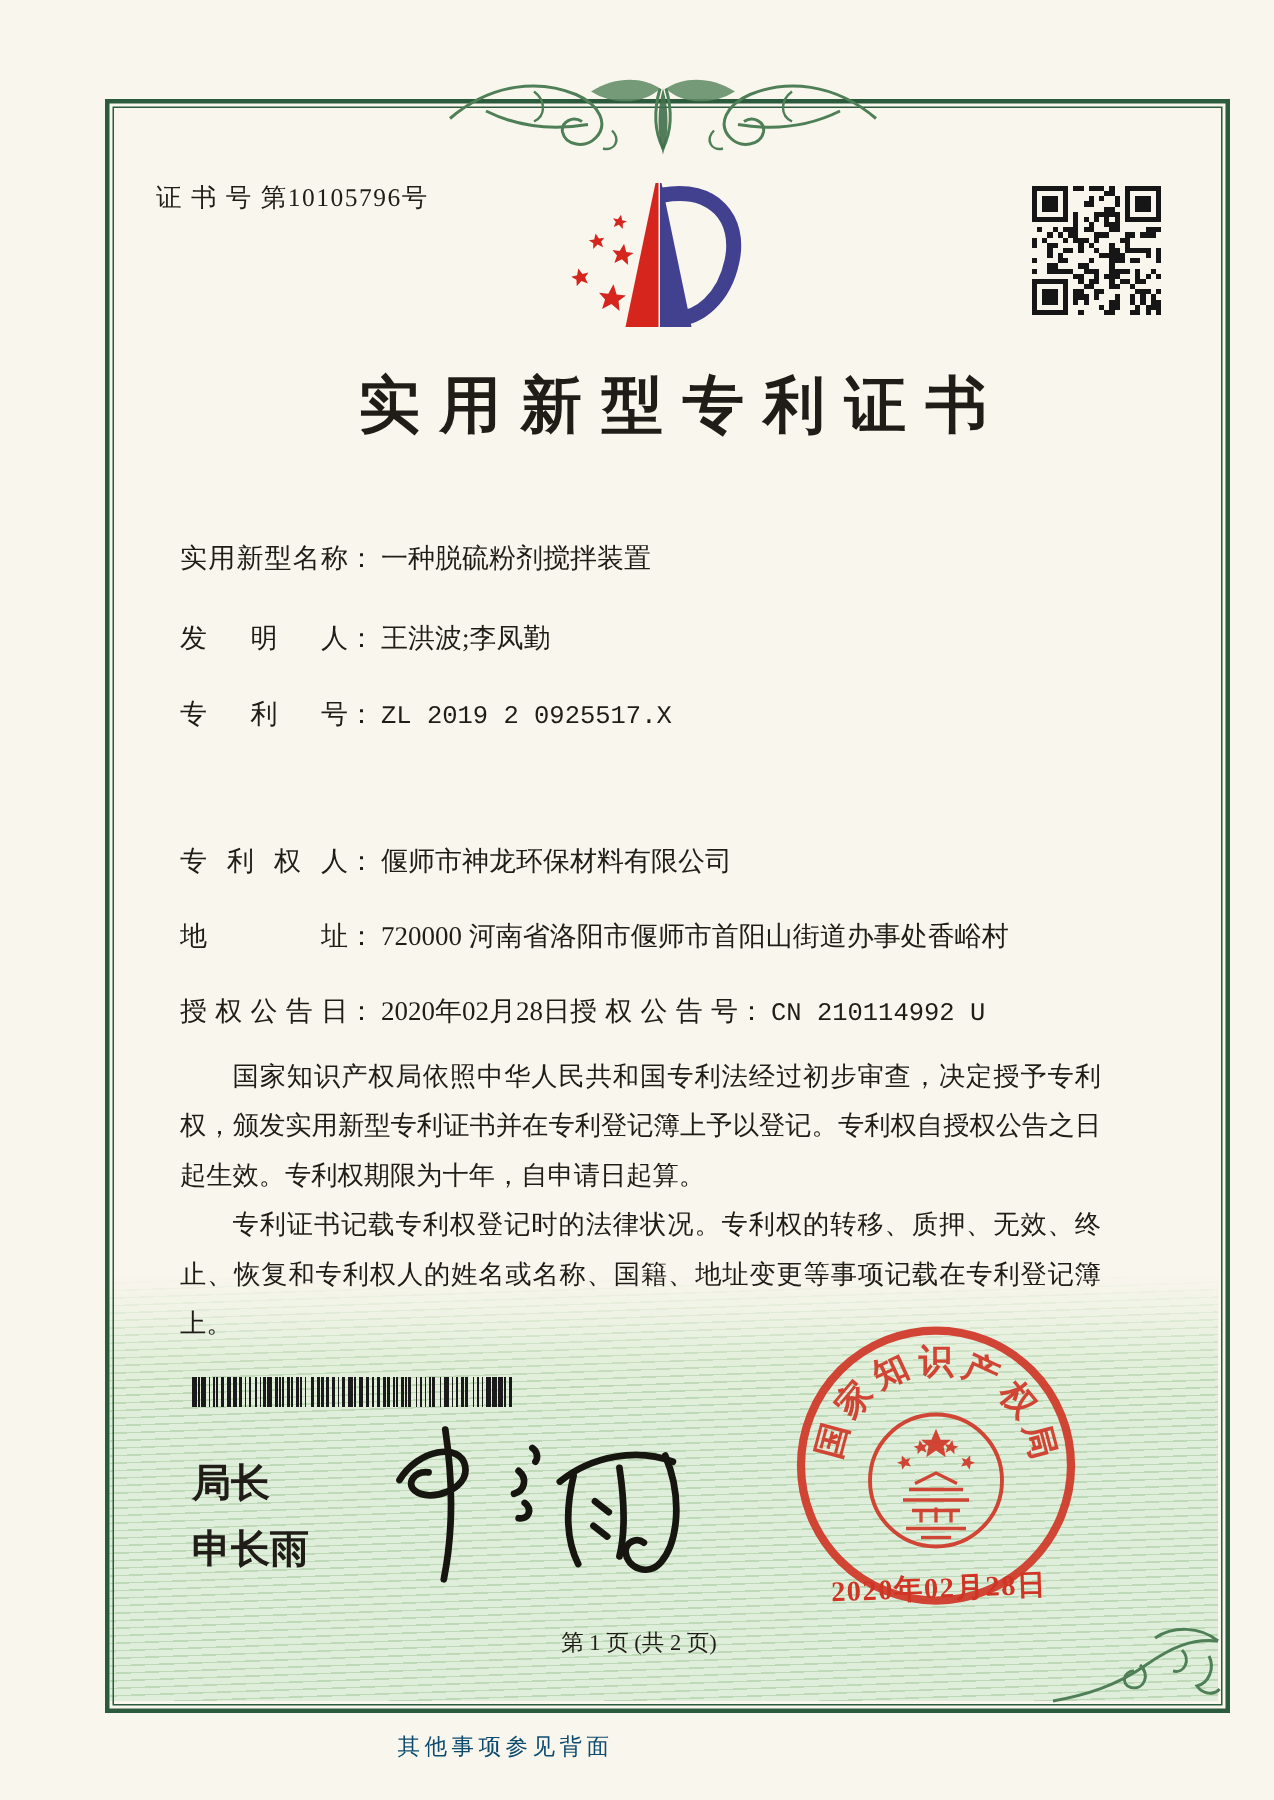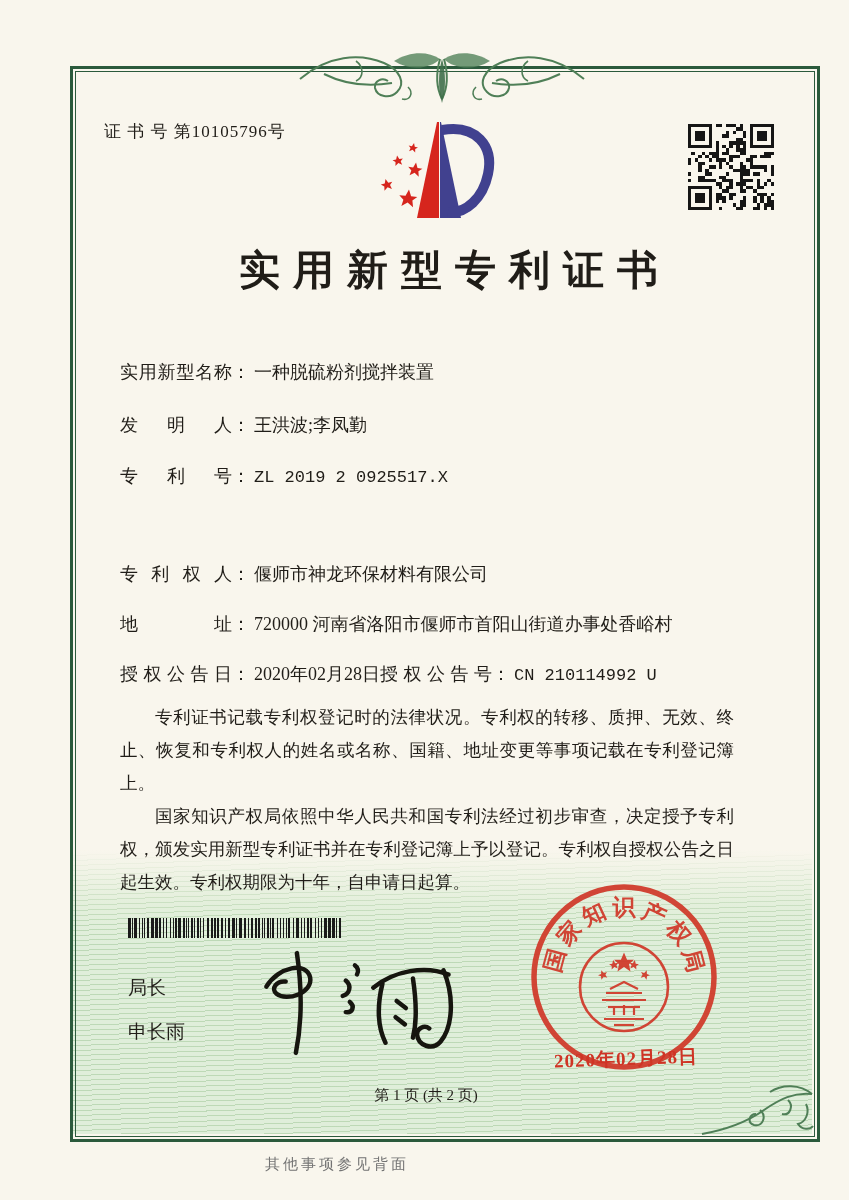--- a/index.html
+++ b/index.html
@@ -25,31 +25,31 @@
   .field-row{position:absolute;left:120px;white-space:nowrap;font-size:18px;z-index:3;}
   .field-label{display:inline-block;width:112px;text-align:justify;text-align-last:justify;}
   .field-colon{display:inline-block;margin-right:4px;}
   .mono{font-family:"Liberation Mono","DejaVu Sans Mono",monospace;font-size:17px;}
   .grant-gap{}
 
   .body-text{position:absolute;left:120px;top:701px;width:614px;z-index:3;
              font-size:17.5px;line-height:33px;text-align:justify;}
   .body-text p{margin:0;text-indent:2em;}
 
-  .officer{position:absolute;left:128px;top:966px;z-index:3;font-size:19px;line-height:44px;
-           font-family:"Liberation Sans","DejaVu Sans",sans-serif;}
+  .officer{position:absolute;left:128px;top:966px;z-index:3;font-size:26px;line-height:44px;
+           font-family:"Liberation Sans","DejaVu Sans",sans-serif;font-weight:bold;}
 
   .sig{position:absolute;left:252px;top:948px;width:214px;height:112px;z-index:4;}
   .seal{position:absolute;left:524px;top:877px;width:200px;height:200px;z-index:4;}
   .seal-date{position:absolute;left:534px;top:1046px;width:184px;text-align:center;z-index:4;
              color:#cf3425;font-size:19px;font-weight:bold;letter-spacing:1px;transform:rotate(-2deg);}
 
   .page-no{position:absolute;left:56px;top:1086px;width:740px;text-align:center;z-index:3;font-size:15px;}
   .back-note{position:absolute;left:0;top:1155px;width:674px;text-align:center;z-index:3;
-             font-size:15px;letter-spacing:3px;color:#737373;}
+             font-size:15px;letter-spacing:3px;color:#0c4a6e;}
 
   .logo{position:absolute;left:375px;top:116px;width:127px;height:112px;z-index:3;}
   .qr{position:absolute;left:688px;top:124px;width:86px;height:86px;z-index:3;}
   .barcode{position:absolute;left:128px;top:918px;width:216px;height:20px;z-index:3;}
 
   .orn-top{position:absolute;left:298px;top:43px;width:288px;height:66px;z-index:3;}
   .orn-br{position:absolute;left:700px;top:1082px;width:114px;height:58px;z-index:3;}
 </style>
 </head>
 <body>
@@ -311,22 +311,22 @@
     <span class="field-label">专利权人</span><span class="field-colon">：</span><span>偃师市神龙环保材料有限公司</span>
   </div>
   <div class="field-row" style="top:612px">
     <span class="field-label">地址</span><span class="field-colon">：</span><span>720000 河南省洛阳市偃师市首阳山街道办事处香峪村</span>
   </div>
   <div class="field-row" style="top:662px">
     <span class="field-label">授权公告日</span><span class="field-colon">：</span><span>2020年02月28日</span><span class="field-label grant-gap">授权公告号</span><span class="field-colon">：</span><span class="mono">CN 210114992 U</span>
   </div>
 
   <div class="body-text">
+    <p>国家知识产权局依照中华人民共和国专利法经过初步审查，决定授予专利权，颁发实用新型专利证书并在专利登记簿上予以登记。专利权自授权公告之日起生效。专利权期限为十年，自申请日起算。</p>
     <p>专利证书记载专利权登记时的法律状况。专利权的转移、质押、无效、终止、恢复和专利权人的姓名或名称、国籍、地址变更等事项记载在专利登记簿上。</p>
-    <p>国家知识产权局依照中华人民共和国专利法经过初步审查，决定授予专利权，颁发实用新型专利证书并在专利登记簿上予以登记。专利权自授权公告之日起生效。专利权期限为十年，自申请日起算。</p>
   </div>
 
   <svg class="barcode" id="barcode-svg" viewBox="0 0 216 20" shape-rendering="crispEdges">
       <rect x="0" y="0" width="3" height="20" fill="#1a1a1a"></rect>
       <rect x="4" y="0" width="1" height="20" fill="#1a1a1a"></rect>
       <rect x="6" y="0" width="3" height="20" fill="#1a1a1a"></rect>
       <rect x="11" y="0" width="1" height="20" fill="#1a1a1a"></rect>
       <rect x="14" y="0" width="1" height="20" fill="#1a1a1a"></rect>
       <rect x="16" y="0" width="1" height="20" fill="#1a1a1a"></rect>
       <rect x="19" y="0" width="2" height="20" fill="#1a1a1a"></rect>

